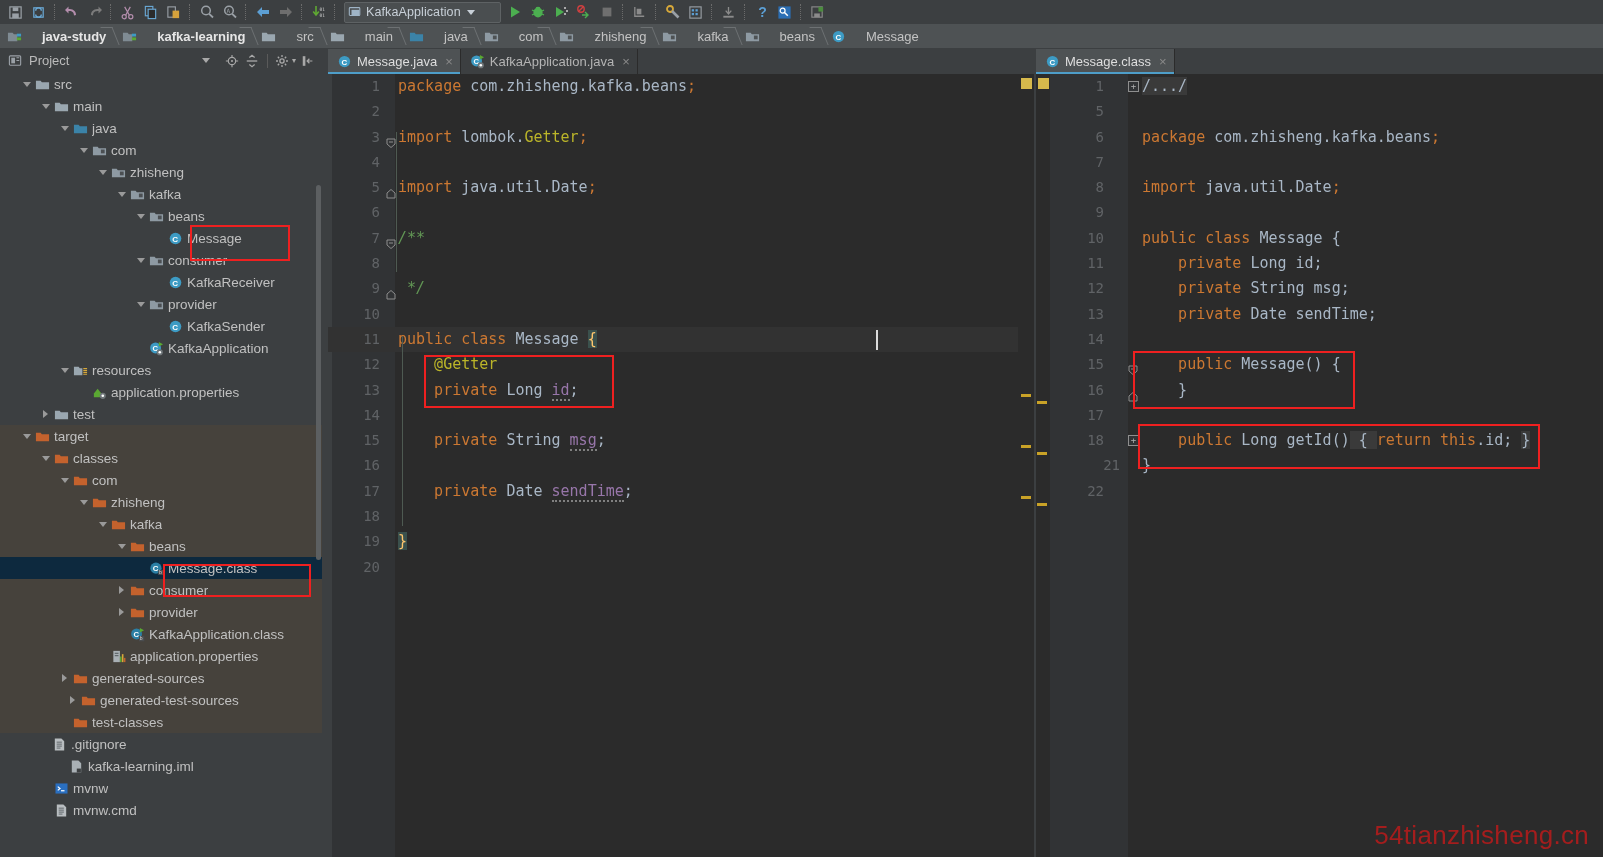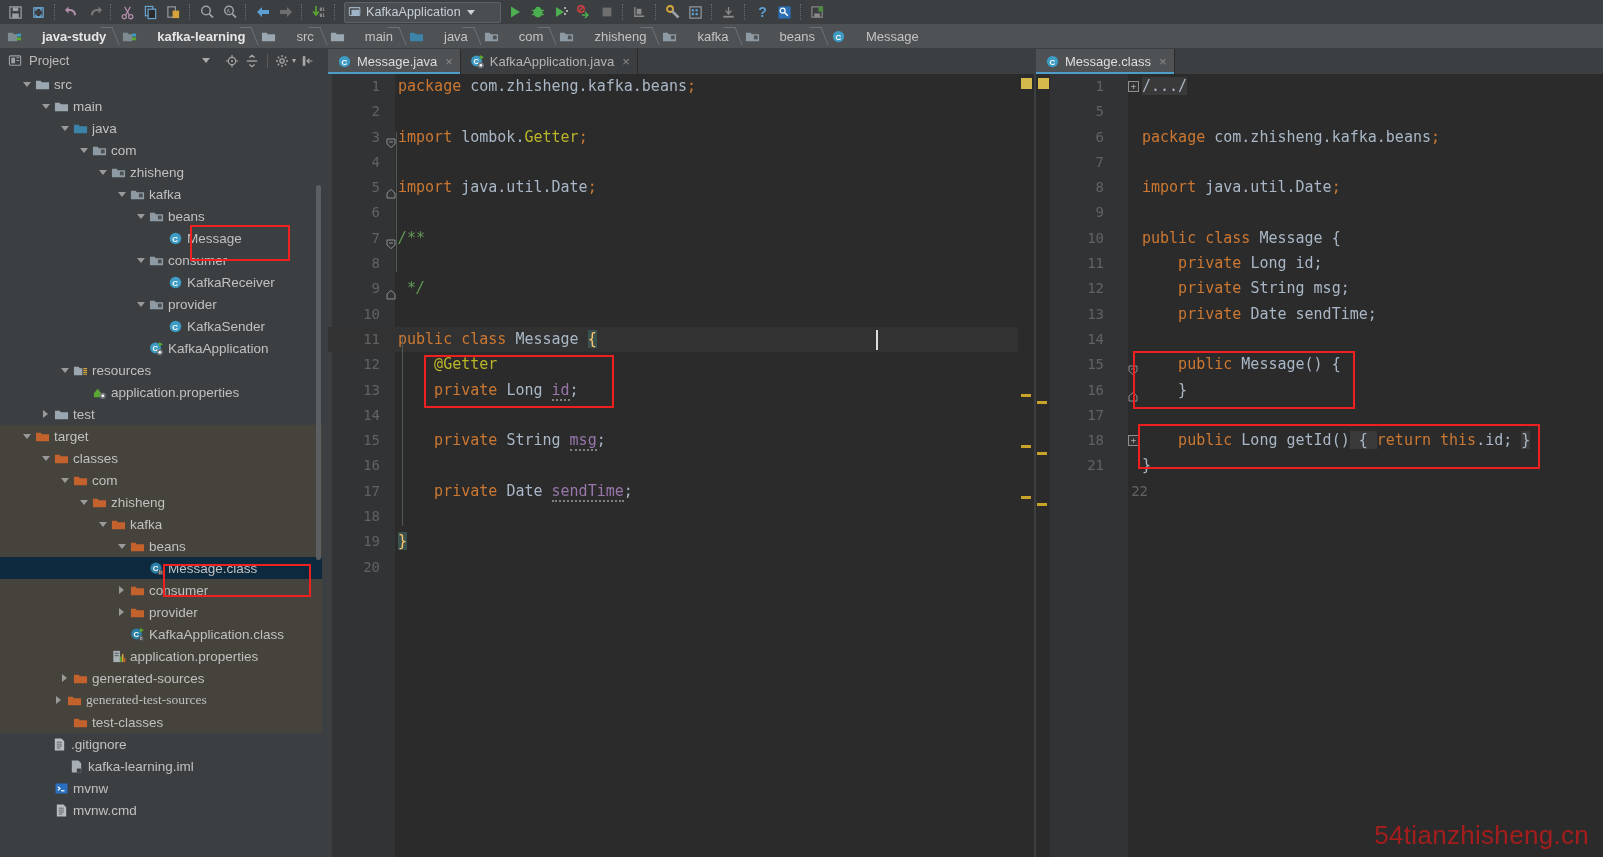--- a/index.html
+++ b/index.html
@@ -768,21 +768,21 @@
         <span class="tarrow">
           <i class="tri-r"></i>
         </span>
         <span class="ticon">
           <svg width="15" height="15" viewBox="0 0 16 16">
             <path d="M1 4 L6 4 L7.3 5.6 L15 5.6 L15 13 L1 13 Z" fill="#c4622d"></path>
           </svg>
         </span>
         <span class="tlabel">generated-sources</span>
       </div>
-      <div class="trow tgt" style="padding-left: 52px; font-family: Liberation Serif, serif;">
+      <div class="trow tgt" style="padding-left: 66px;">
         <span class="tarrow">
           <i class="tri-r"></i>
         </span>
         <span class="ticon">
           <svg width="15" height="15" viewBox="0 0 16 16">
             <path d="M1 4 L6 4 L7.3 5.6 L15 5.6 L15 13 L1 13 Z" fill="#c4622d"></path>
           </svg>
         </span>
         <span class="tlabel">generated-test-sources</span>
       </div>
@@ -948,22 +948,22 @@
         <div class="codeline" style="padding-left: 106px;"><span class="lnum" style="width: 68px; left: 0px;">14</span><span style="position: relative;"></span></div>
         <div class="codeline" style="padding-left: 106px;"><span class="lnum" style="width: 68px; left: 0px;">15</span><span style="position: absolute; left: 92px; top: 7px;"><svg width="10" height="11" viewBox="0 0 10 11">
               <path d="M1 1 L9 1 L9 6 L5 9.5 L1 6 Z" fill="none" stroke="#8e8e8e" stroke-width="1"></path>
               <path d="M3 4 L7 4" stroke="#8e8e8e" stroke-width="1"></path>
             </svg></span><span style="position: relative;"><span class="k">    public </span><span class="txt">Message() {</span></span></div>
         <div class="codeline" style="padding-left: 106px;"><span class="lnum" style="width: 68px; left: 0px;">16</span><span style="position: absolute; left: 92px; top: 7px;"><svg width="10" height="11" viewBox="0 0 10 11">
               <path d="M1 10 L9 10 L9 5 L5 1.5 L1 5 Z" fill="none" stroke="#8e8e8e" stroke-width="1"></path>
             </svg></span><span style="position: relative;"><span class="txt">    }</span></span></div>
         <div class="codeline" style="padding-left: 106px;"><span class="lnum" style="width: 68px; left: 0px;">17</span><span style="position: relative;"></span></div>
         <div class="codeline" style="padding-left: 106px;"><span class="lnum" style="width: 68px; left: 0px;">18</span><span class="foldbox" style="position: absolute; left: 92px; top: 7px;">+</span><span style="position: relative;"><span class="k">    public </span><span class="txt">Long getId()</span><span class="txt fold-hl"> { </span><span class="k">return </span><span class="k">this</span><span class="txt">.id; </span><span class="txt fold-hl">}</span></span></div>
-        <div class="codeline" style="padding-left: 106px;"><span class="lnum" style="width: 68px; left: 0px;">21</span><span style="position: relative;"><span class="txt">}</span></span></div>
-        <div class="codeline" style="padding-left: 106px; margin-left: 44px;"><span class="lnum" style="width: 68px; left: 0px;">22</span><span style="position: relative;"></span></div>
+        <div class="codeline" style="padding-left: 106px;"><span class="lnum" style="width: 68px; left: 16px;">21</span><span style="position: relative;"><span class="txt">}</span></span></div>
+        <div class="codeline" style="padding-left: 106px;"><span class="lnum" style="width: 68px; left: 0px;">22</span><span style="position: relative;"></span></div>
       </div>
   </div>
 
   <div id="boxes">
       <div class="hlbox" style="left: 190px; top: 225px; width: 100px; height: 36px;"></div>
       <div class="hlbox" style="left: 163px; top: 564px; width: 148px; height: 33px;"></div>
       <div class="hlbox" style="left: 424px; top: 355px; width: 190px; height: 53px;"></div>
       <div class="hlbox" style="left: 1133px; top: 351px; width: 222px; height: 58px;"></div>
       <div class="hlbox" style="left: 1138px; top: 424px; width: 402px; height: 45px;"></div>
     </div>

